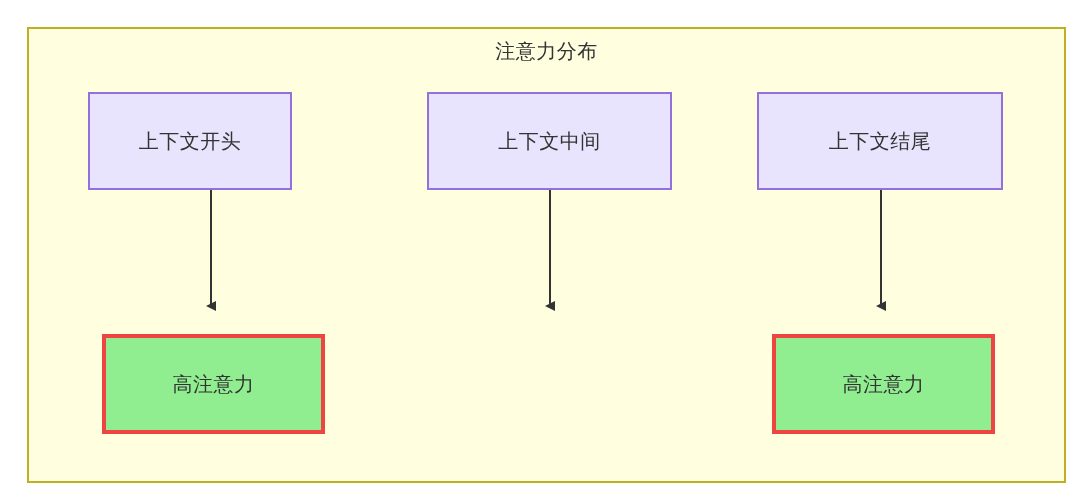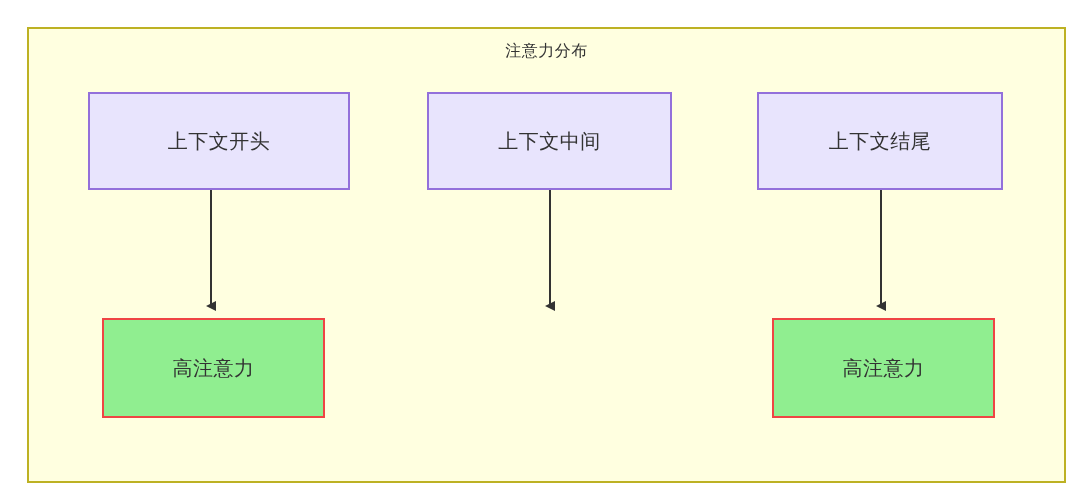--- a/index.html
+++ b/index.html
@@ -29,48 +29,49 @@
     box-sizing: border-box;
     background: #ffffe0;
     border: 2px solid #bdb123;
   }
   .cluster-title {
     position: absolute;
     left: 0;
     top: 9px;
     width: 100%;
     text-align: center;
-    font-size: 16px;
+    font-size: 20px;
     color: #333333;
     line-height: 26px;
     letter-spacing: 0.5px;
   }
   
   .node {
     position: absolute;
     box-sizing: border-box;
     display: flex;
     align-items: center;
     justify-content: center;
     font-size: 20px;
     color: #333333;
     letter-spacing: 0.5px;
   }
   .node-top {
     background: #e8e4fd;
     border: 2px solid #9370db;
   }
   .node-bottom {
-    border: 2px solid #ef4444;
+    border: 4px solid #ef4444;
+    margin-top: 16px;
   }
   .node-green { background: #90ee90; }
   .node-red   { background: #ff9896; }
 
   
-  .top-1 { left: 88px;  top: 92px; width: 262px; height: 98px; }
+  .top-1 { left: 88px;  top: 92px; width: 204px; height: 98px; }
   .top-2 { left: 427px; top: 92px; width: 245px; height: 98px; }
   .top-3 { left: 757px; top: 92px; width: 246px; height: 98px; }
 
   
   .bot-1 { left: 102px; top: 318px; width: 223px; height: 100px; }
   .bot-2 { left: 441px; top: 318px; width: 223px; height: 100px; }
   .bot-3 { left: 772px; top: 318px; width: 223px; height: 100px; }
 
   
   .edges {

